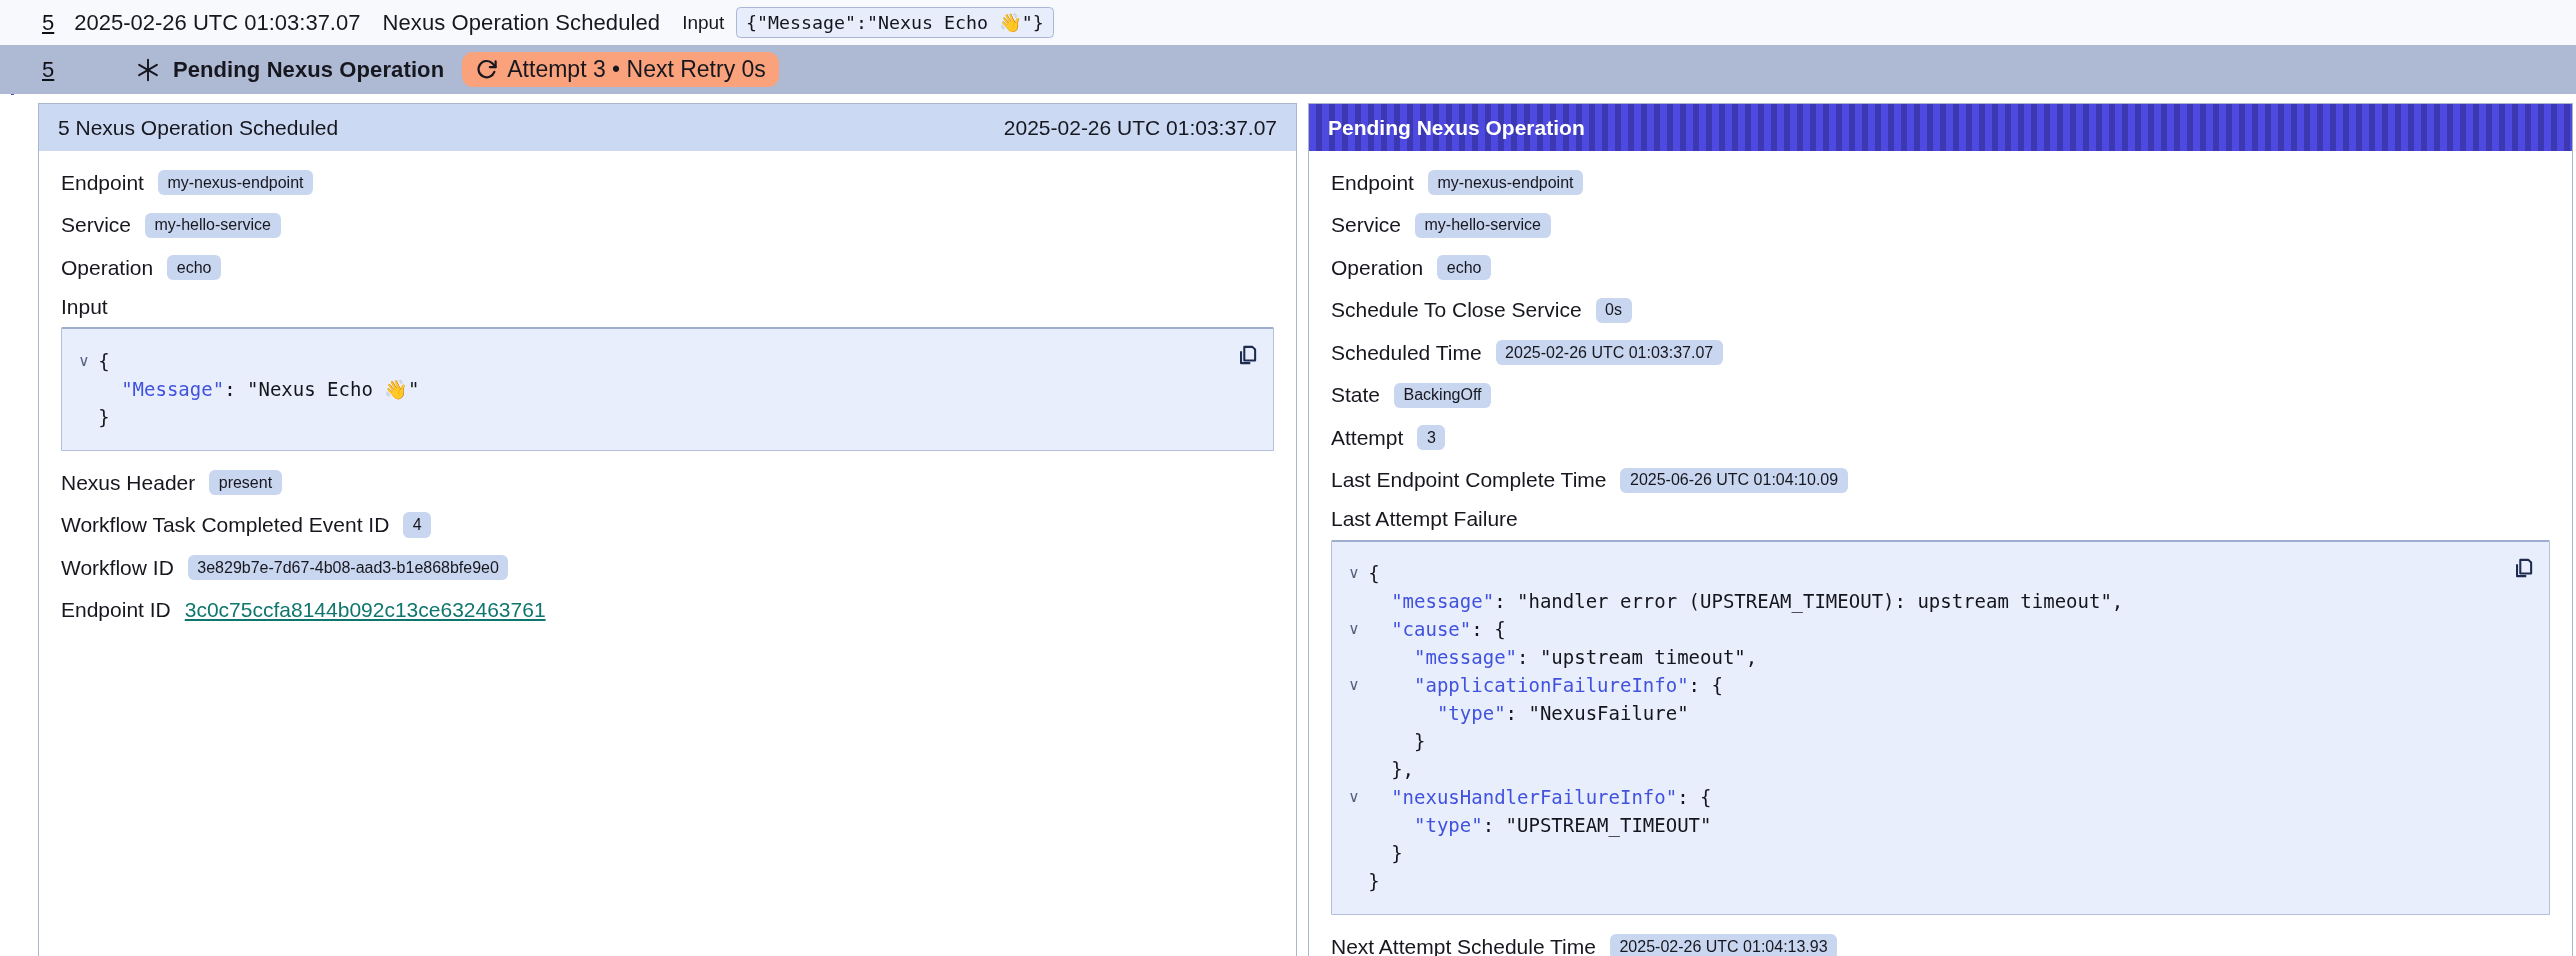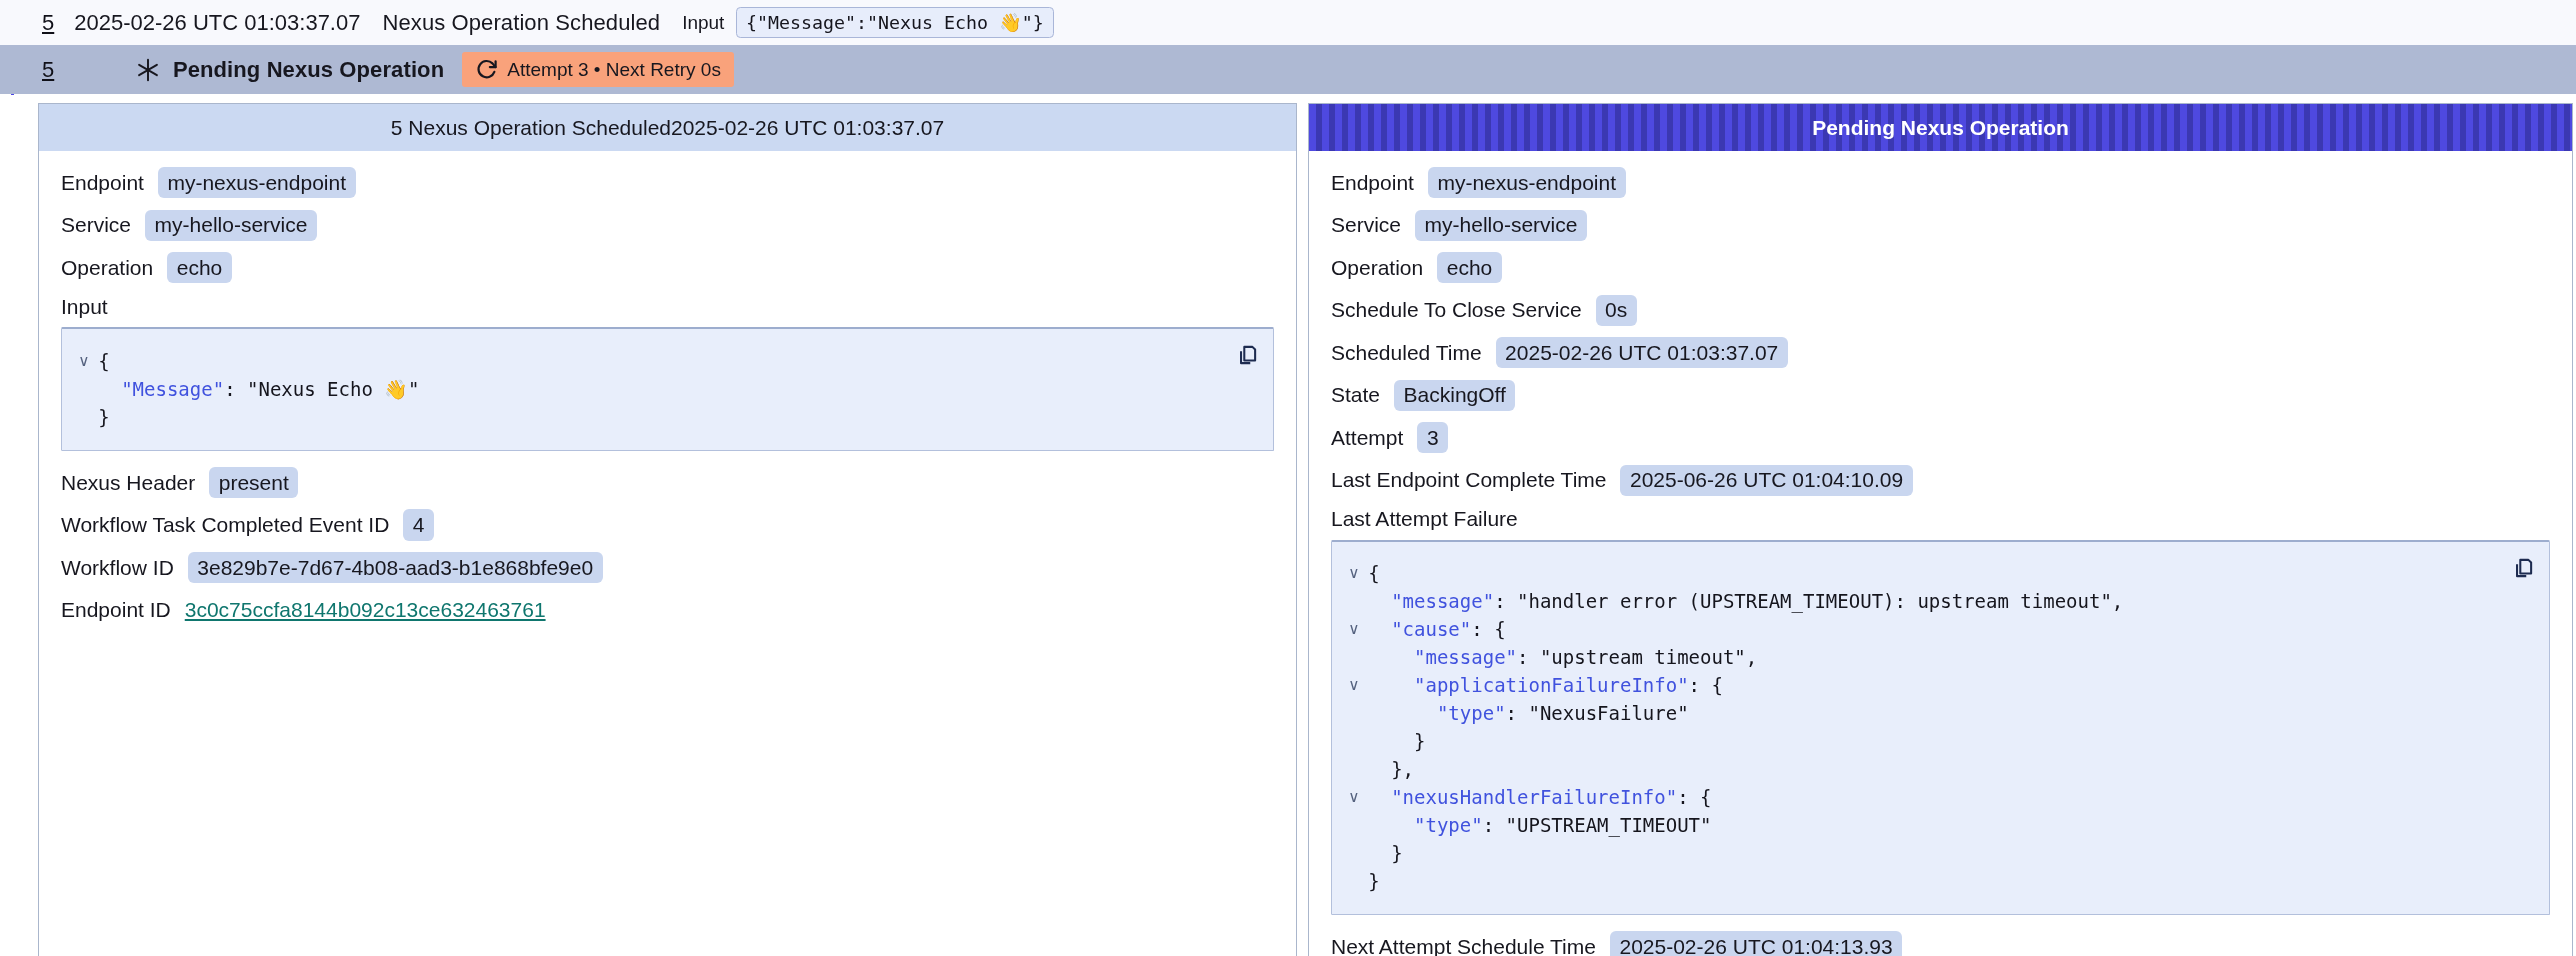--- a/index.html
+++ b/index.html
@@ -21,38 +21,38 @@
     display:flex; align-items:center; }
   .evt-id { margin-left:42px; font-size:22px; text-decoration:underline; color:#101018; }
   .evt-time { margin-left:20px; font-size:22px; }
   .evt-title { margin-left:22px; font-size:22px; font-weight:400; letter-spacing:0.1px; }
   .evt-input-label { margin-left:22px; font-size:19px; }
   .evt-input-chip { margin-left:11.7px; background:#e7edfb; border:1.5px solid #a9b6d8; border-radius:4.4px;
     padding:4.4px 8.8px; font-family:"DejaVu Sans Mono", monospace; font-size:18.3px; color:#15151d; }
   .pending-id { margin-left:42px; font-size:22px; text-decoration:underline; color:#101018; }
   .star-icon { margin-left:81px; width:26px; height:26px; flex:0 0 auto; }
   .pending-title { margin-left:11.7px; font-size:22px; font-weight:700; letter-spacing:0.1px; }
-  .retry-badge { margin-left:17.6px; background:#f9a27b; border-radius:3px; height:35px;
-    display:flex; align-items:center; padding:0 13px; gap:9.5px; font-size:19px; color:#17171f; }
+  .retry-badge { margin-left:17.6px; background:#f9a27b; border-radius:11px; height:35px;
+    display:flex; align-items:center; padding:0 13px; gap:9.5px; font-size:23px; color:#17171f; }
   .retry-icon { width:23px; height:23px; }
 
   
   .panel { position:absolute; top:103px; bottom:-1.5px; background:#fff; border:1.5px solid #aab6cc; }
   .panel-left { left:38px; width:1259px; }
   .panel-right { left:1308px; width:1265px; }
-  .panel-header { height:47px; display:flex; align-items:center; justify-content:center;
+  .panel-header { height:47px; display:flex; align-items:center; justify-content:space-between;
     padding:0 19px; font-size:21px; }
   .panel-left .panel-header { background:#cbd9f2; }
   .panel-right .panel-header { color:#ffffff; font-weight:600;
     background:repeating-linear-gradient(90deg,#4e49e0 0 6.6px,#3b38b2 6.6px 13px); }
   .panel-body { padding:16px 22px 0 22px; }
 
   .field-row { display:flex; align-items:center; margin-bottom:11px; height:31.5px;text-align:center; }
   .field-label { font-size:21px; margin-right:14px; white-space:nowrap; }
-  .chip { background:#c9d6ef; border-radius:5.9px; padding:3.7px 9.5px; font-size:21px; white-space:nowrap; }
+  .chip { background:#c9d6ef; border-radius:5.9px; padding:3.7px 9.5px; font-size:16px; white-space:nowrap; }
   .link-value { font-size:21px; text-decoration:underline; color:#0f766e; }
   .section-heading { font-size:21px; margin:4.4px 0 8.8px 0; }
 
   .code-block { position:relative; background:#e8eefb; border:1.5px solid #b3c0dc; border-top:2.2px solid #9dadce;
     border-radius:1.5px; padding:17.6px 51px 19px 7.3px; margin-bottom:16px;
     font-family:"DejaVu Sans Mono", monospace; font-size:19px; line-height:28px; color:#15151d; }
   .code-line { display:flex; white-space:pre; }
   .code-gutter { width:29px; flex:0 0 auto; text-align:center; color:#55627f; font-size:15.4px;
     font-family:"Liberation Sans", sans-serif; }
   .json-key { color:#4052de; }

